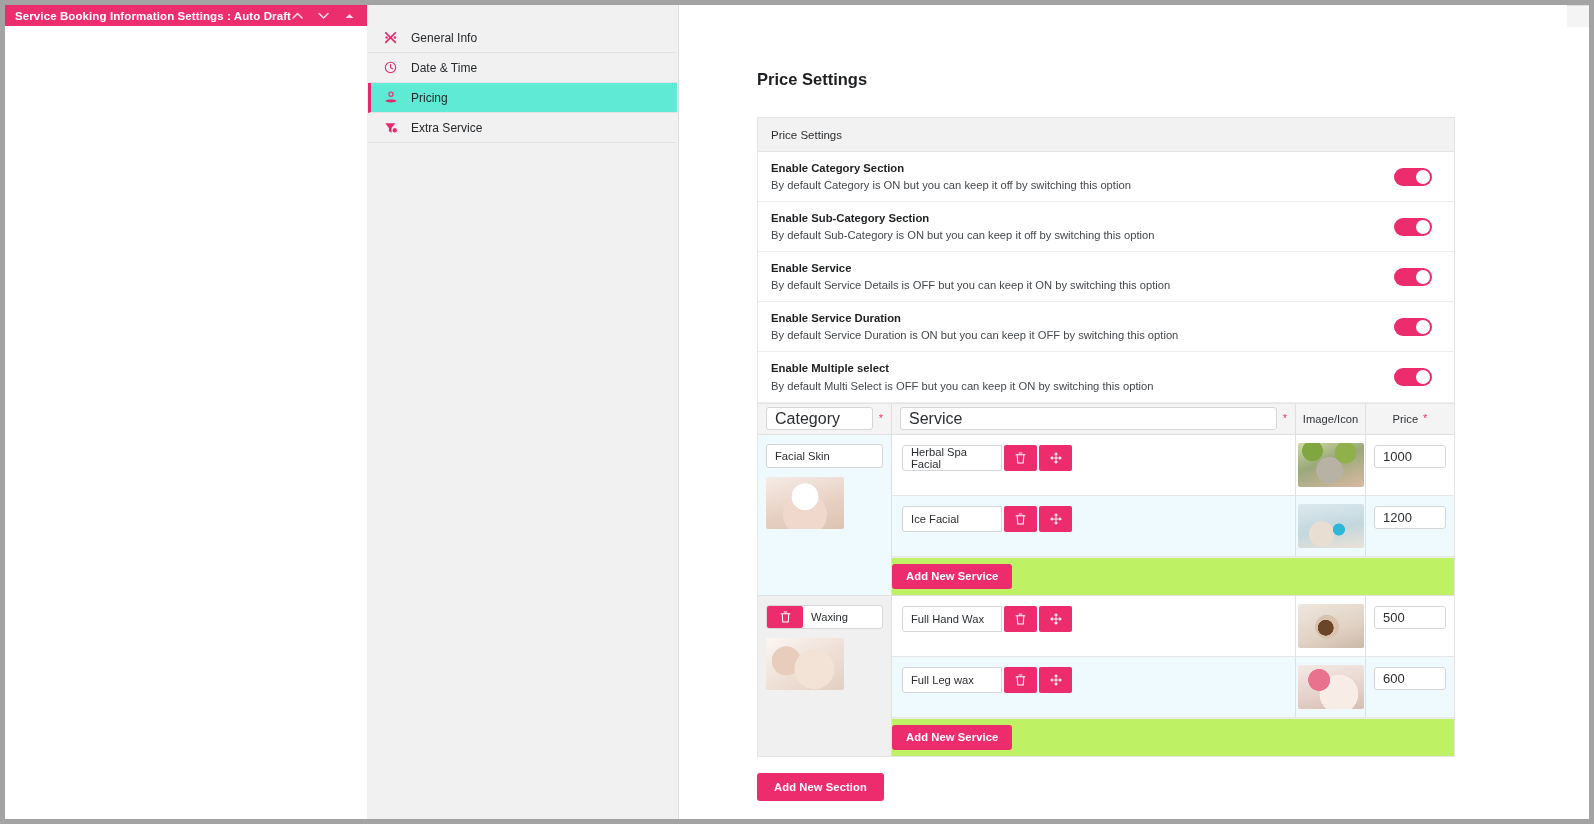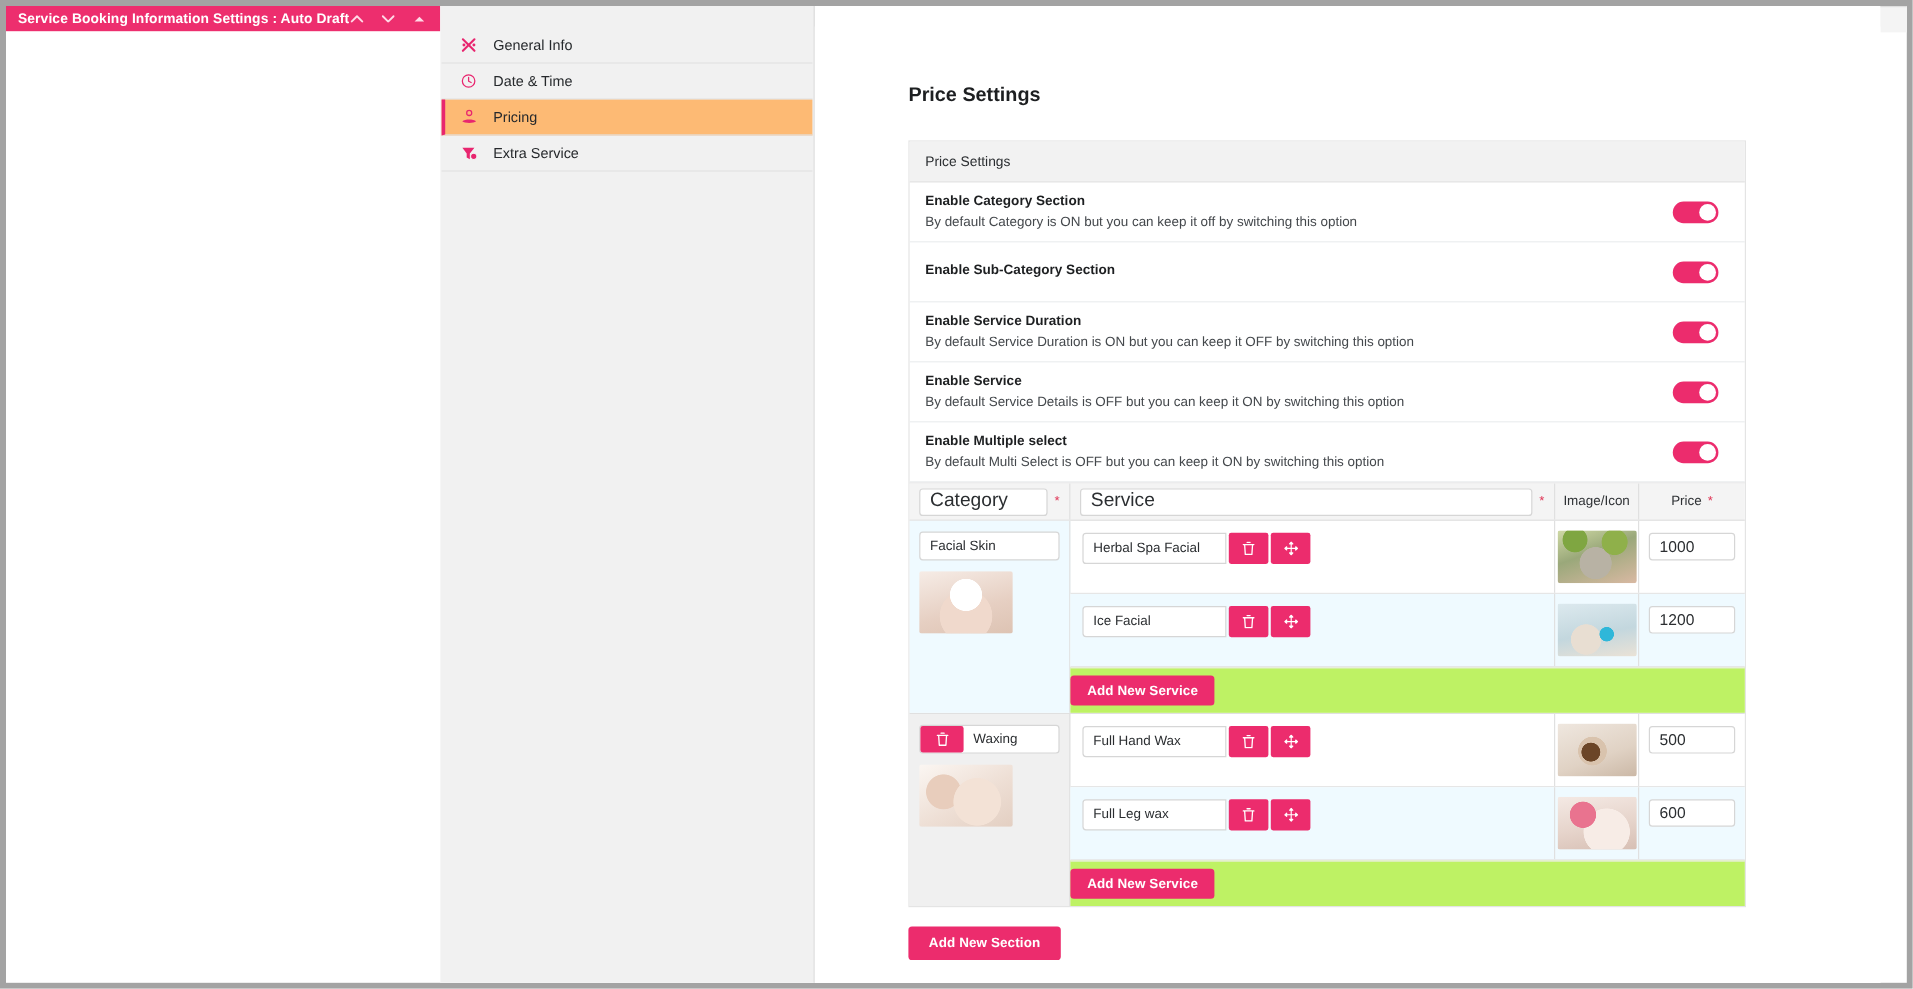--- a/index.html
+++ b/index.html
@@ -62,21 +62,21 @@
     display: flex; align-items: center;
     height: 30px;
     padding-left: 16px;
     margin: 0 1px;
     border-bottom: 1px solid #e2e2e2;
     cursor: pointer;
     font-size: 12px;
     color: #26292c;
   }
   .nav-item.active {
-    background: #fdba74;
+    background: #5eead4;
     border-left: 3px solid #e8266f;
     padding-left: 13px;
   }
   .nav-icon {
     width: 18px; height: 16px;
     margin-right: 9px;
     display: flex; align-items: center; justify-content: flex-start;
     color: #e8266f;
     flex: 0 0 18px;
   }
@@ -222,21 +222,21 @@
   .svc-row.alt { background: #effaff; }
   .svc-main {
     flex: 1 1 auto;
     padding: 10px 10px 10px 10px;
     border-right: 1px solid #e0e0e0;
     display: flex; align-items: flex-start;
     min-height: 56px;
   }
   .svc-input-wrap { display: flex; align-items: center; }
   .svc-input {
-    width: 120px;
+    width: 100px;
     height: 26px;
     background: #fff;
     border: 1px solid #d6d6d6;
     border-radius: 3px 0 0 3px;
     display: flex; align-items: center;
     padding: 0 8px;
     font-size: 11.2px; color: #2b2e31;
     cursor: text;
   }
   .icon-btn {
@@ -427,36 +427,37 @@
           <div class="opt-text">
             <div class="opt-title">Enable Category Section</div>
             <div class="opt-desc">By default Category is ON but you can keep it off by switching this option</div>
           </div>
           <div class="switch"></div>
         </div>
 
         <div class="opt-row">
           <div class="opt-text">
             <div class="opt-title">Enable Sub-Category Section</div>
+            <div class="opt-desc">By default Sub-Category is ON but you can keep it off by switching this option</div>
+          </div>
+          <div class="switch"></div>
+        </div>
+
+        <div class="opt-row">
+          <div class="opt-text">
+            <div class="opt-title">Enable Service</div>
+            <div class="opt-desc">By default Service Details is OFF but you can keep it ON by switching this option</div>
           </div>
           <div class="switch"></div>
         </div>
 
         <div class="opt-row">
           <div class="opt-text">
             <div class="opt-title">Enable Service Duration</div>
             <div class="opt-desc">By default Service Duration is ON but you can keep it OFF by switching this option</div>
-          </div>
-          <div class="switch"></div>
-        </div>
-
-        <div class="opt-row">
-          <div class="opt-text">
-            <div class="opt-title">Enable Service</div>
-            <div class="opt-desc">By default Service Details is OFF but you can keep it ON by switching this option</div>
           </div>
           <div class="switch"></div>
         </div>
 
         <div class="opt-row">
           <div class="opt-text">
             <div class="opt-title">Enable Multiple select</div>
             <div class="opt-desc">By default Multi Select is OFF but you can keep it ON by switching this option</div>
           </div>
           <div class="switch"></div>

